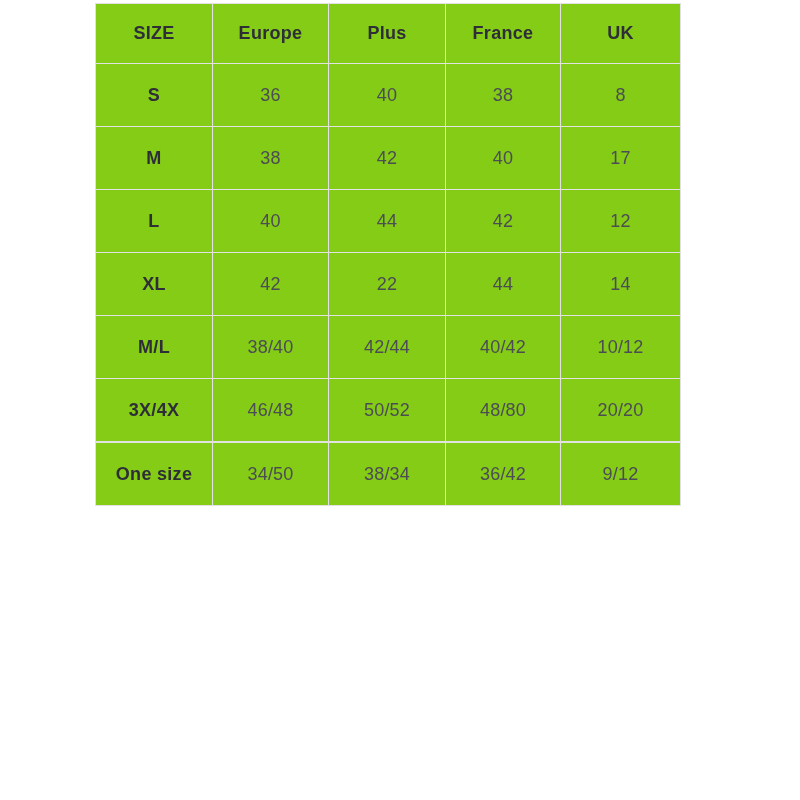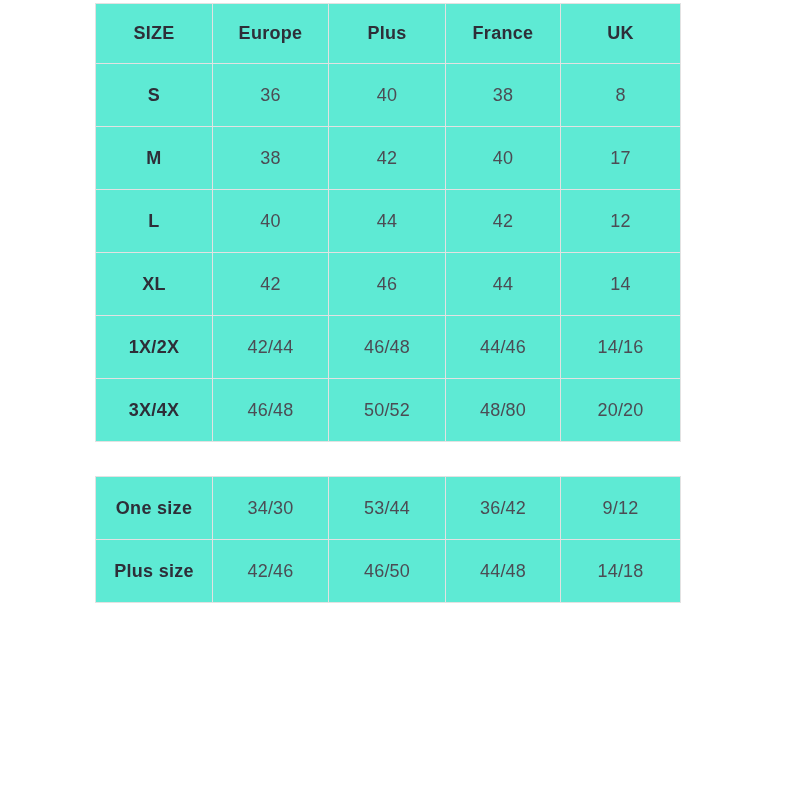--- a/index.html
+++ b/index.html
@@ -11,21 +11,21 @@
     font-family: "Liberation Sans", sans-serif;
   }
   .chart-wrap {
     padding-left: 95px;
     padding-top: 3px;
   }
   table.size-table {
     border-collapse: collapse;
     width: 585px;
     table-layout: fixed;
-    background: #5eead4;
+    background: #84cc16;
   }
   table.size-table th,
   table.size-table td {
     border: 1px solid #e2e2e2;
     text-align: center;
     vertical-align: middle;
     font-size: 18px;
     padding: 0;
   }
   table.size-table thead tr { height: 60px; }
@@ -34,21 +34,21 @@
   table.size-table tbody th {
     font-weight: 700;
     color: #2e2e38;
     letter-spacing: 0.3px;
   }
   table.size-table tbody td {
     font-weight: 400;
     color: #4c4c54;
     letter-spacing: 0.2px;
   }
-  .table-secondary { margin-top: 34px; }
+  .table-secondary { }
 </style>
 </head>
 <body>
 
 <div class="chart-wrap">
 
   <table class="size-table table-main">
     <colgroup>
       <col style="width:117px">
         <col style="width:116px">
@@ -83,30 +83,30 @@
       <tr>
         <th>L</th>
         <td>40</td>
         <td>44</td>
         <td>42</td>
         <td>12</td>
       </tr>
       <tr>
         <th>XL</th>
         <td>42</td>
-        <td>46</td>
+        <td>22</td>
         <td>44</td>
         <td>14</td>
       </tr>
       <tr>
-        <th>1X/2X</th>
+        <th>M/L</th>
+        <td>38/40</td>
         <td>42/44</td>
-        <td>46/48</td>
-        <td>44/46</td>
-        <td>14/16</td>
+        <td>40/42</td>
+        <td>10/12</td>
       </tr>
       <tr>
         <th>3X/4X</th>
         <td>46/48</td>
         <td>50/52</td>
         <td>48/80</td>
         <td>20/20</td>
       </tr>
     </tbody>
   </table>
@@ -115,28 +115,21 @@
     <colgroup>
       <col style="width:117px">
         <col style="width:116px">
         <col style="width:117px">
         <col style="width:115px">
         <col style="width:120px">
     </colgroup>
     <tbody>
       <tr>
         <th>One size</th>
-        <td>34/30</td>
-        <td>53/44</td>
+        <td>34/50</td>
+        <td>38/34</td>
         <td>36/42</td>
         <td>9/12</td>
-      </tr>
-      <tr>
-        <th>Plus size</th>
-        <td>42/46</td>
-        <td>46/50</td>
-        <td>44/48</td>
-        <td>14/18</td>
       </tr>
     </tbody>
   </table>
 
 </div>
 
 </body></html>

